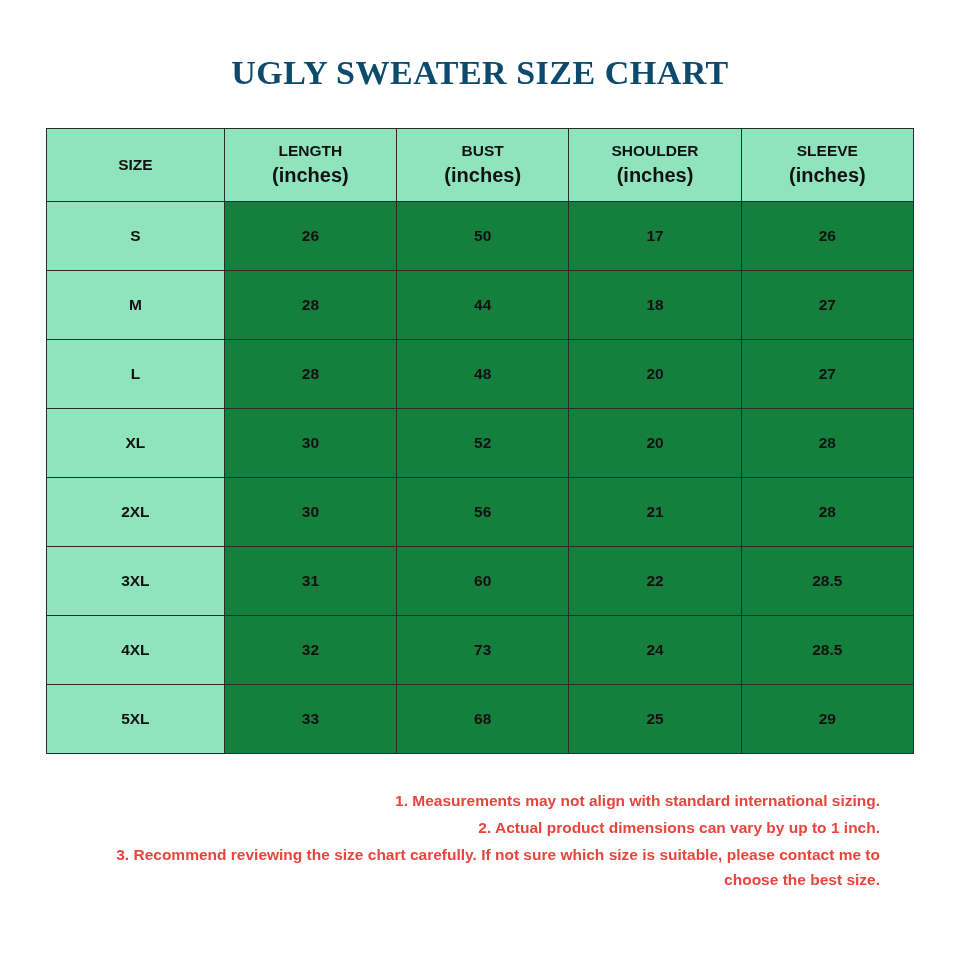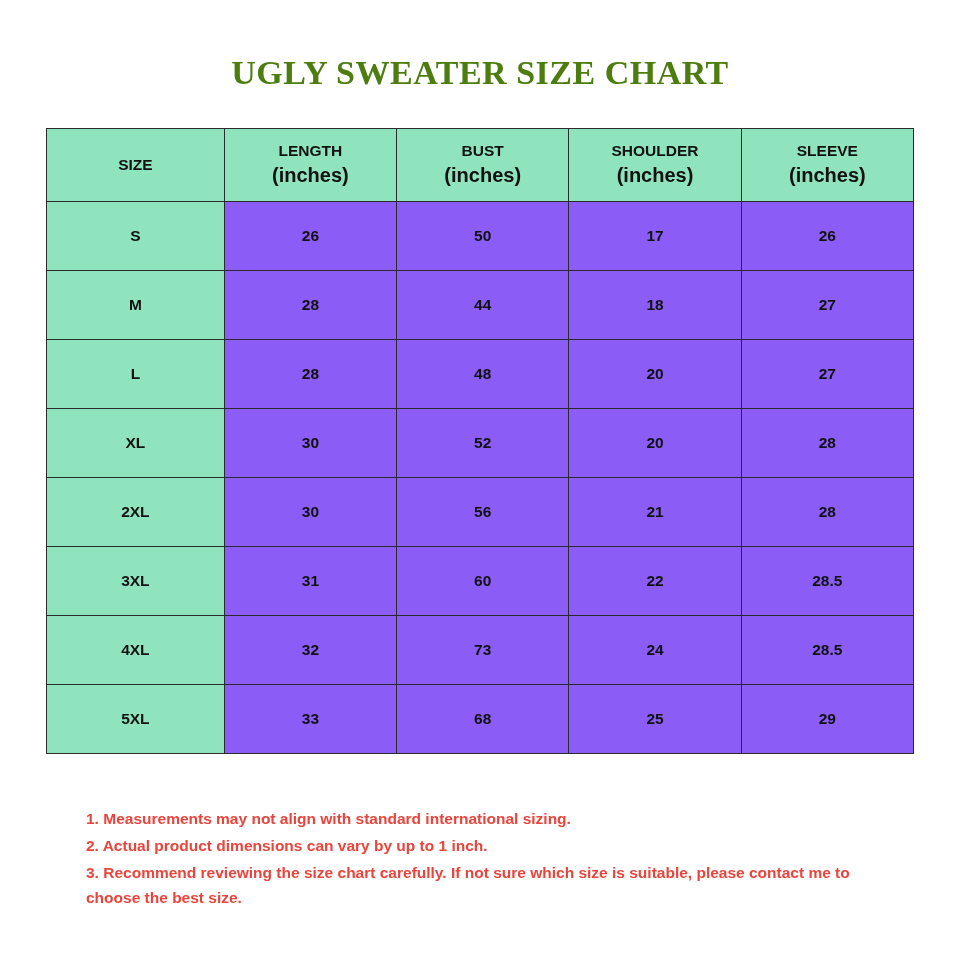--- a/index.html
+++ b/index.html
@@ -19,21 +19,21 @@
     width: 960px;
     height: 960px;
     box-sizing: border-box;
   }
   .title {
     text-align: center;
     font-family: "Liberation Serif", serif;
     font-weight: bold;
     font-size: 34px;
     letter-spacing: 0.5px;
-    color: #4d7c0f;
+    color: #0c4a6e;
     margin: 0;
     padding-top: 54px;
     padding-bottom: 0;
   }
   .table-wrap {
     margin: 36px auto 4px auto;
     width: 868px;
   }
   table.size-chart {
     border-collapse: collapse;
@@ -60,35 +60,36 @@
   table.size-chart thead th .unit {
     display: block;
     font-size: 20px;
     font-weight: bold;
   }
   table.size-chart tbody td.size-cell {
     background: #8fe3bd;
     font-size: 15.5px;
   }
   table.size-chart tbody td.val {
-    background: #8b5cf6;
+    background: #15803d;
     font-size: 15.5px;
   }
   col.c-size { width: 20.5%; }
   col.c-rest { width: 19.875%; }
 
   .notes {
-    margin: 52px auto 0 auto;
+    margin: 34px auto 0 auto;
     width: 800px;
     color: #e8453c;
     font-size: 15.5px;
     font-weight: bold;
     line-height: 1.62;
     padding-left: 6px;
     box-sizing: border-box;
+    text-align: right;
   }
   .notes .note {
     margin: 0 0 2px 0;
   }
 </style>
 </head>
 <body>
 
 <div class="page">
 

